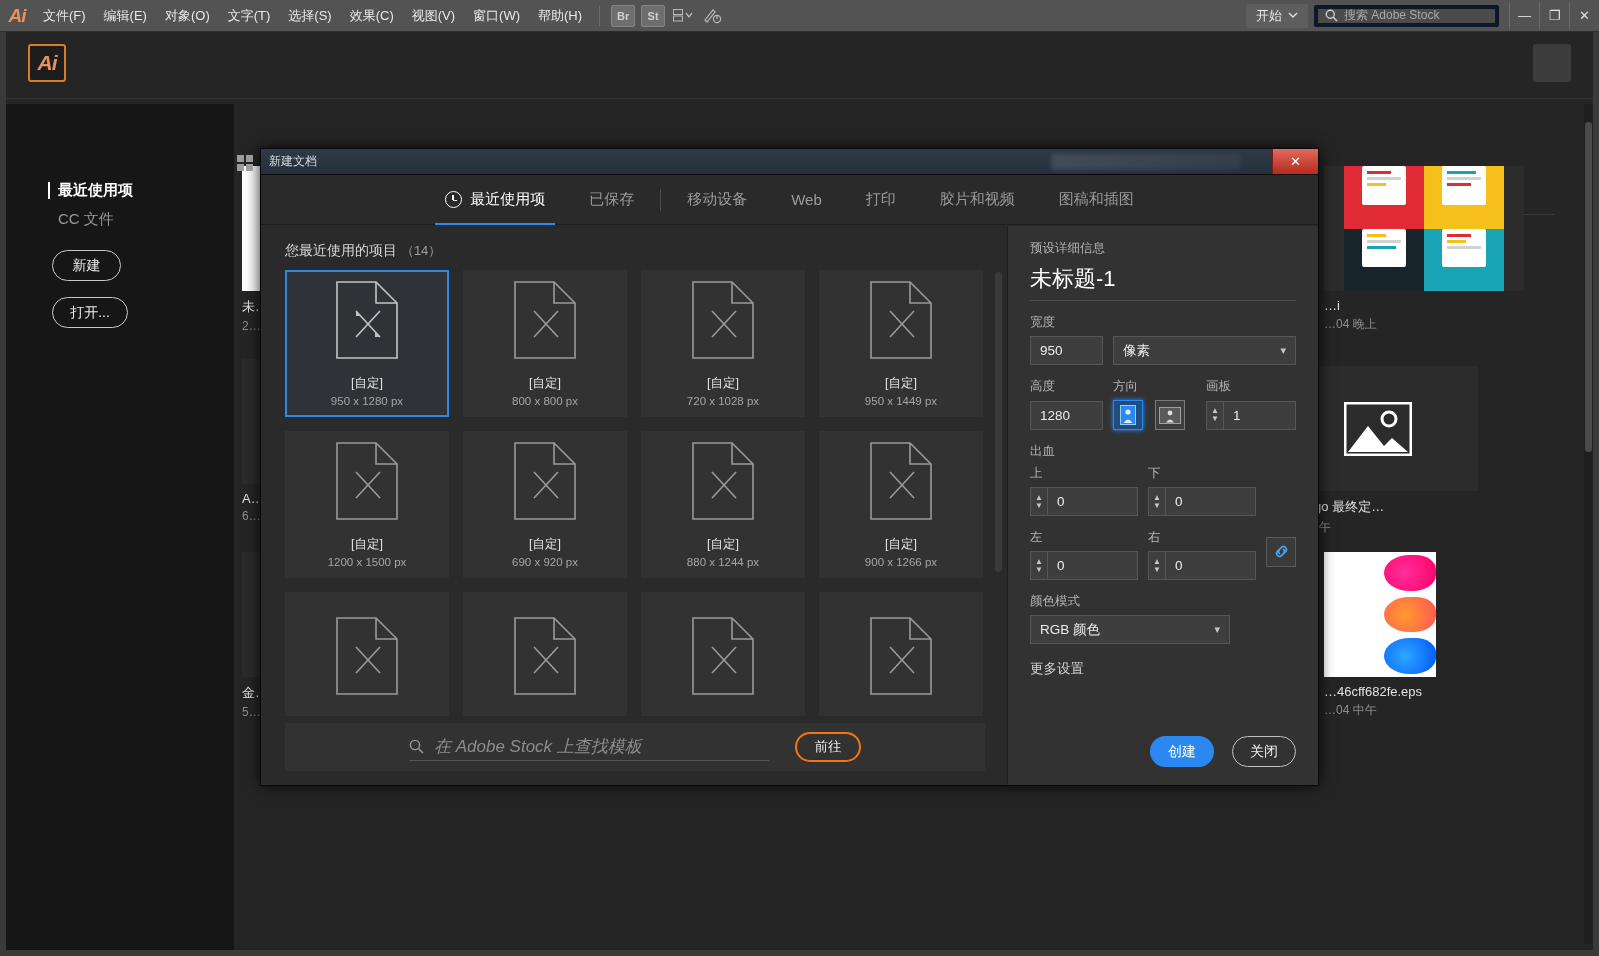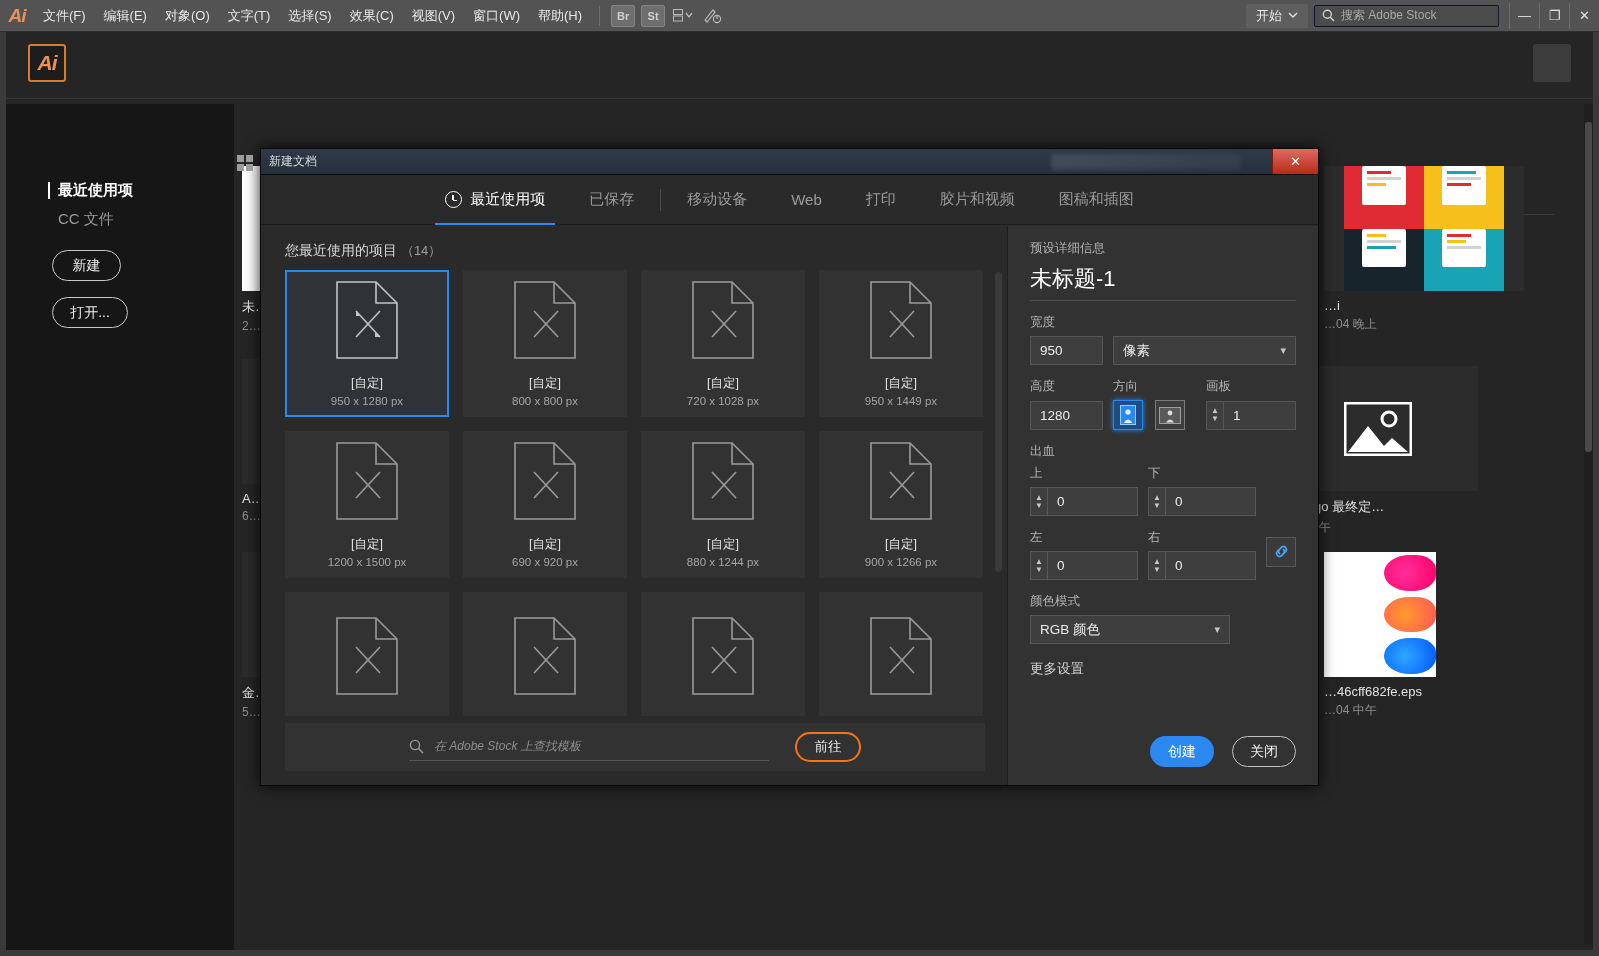--- a/index.html
+++ b/index.html
@@ -36,21 +36,21 @@
     width:26px;height:22px;margin:0 2px;display:flex;align-items:center;justify-content:center;
     color:#b9b9b9; font-size:13px;
   }
   .mb-spacer{ flex:1; }
   .start-btn{
     display:flex;align-items:center;gap:6px; padding:0 10px; height:24px;
     background:#5e5e5e; border-radius:2px; font-size:13px; color:#e9e9e9; margin-right:6px;
   }
   .stock-search{
     display:flex;align-items:center;gap:6px;height:22px;width:185px;
-    background:#4b4b4b; border:1px solid #0f172a; border-radius:2px;
+    background:#4b4b4b; border:4px solid #0f172a; border-radius:2px;
     padding:0 7px; margin-right:10px; color:#a9a9a9; font-size:12px;
   }
   .win-ctl{ display:flex; align-items:center; height:32px; }
   .win-btn{ width:30px;height:26px; display:flex;align-items:center;justify-content:center;
     color:#e2e2e2; font-size:13px; border-left:1px solid #6a6a6a;}
 
   
   .app-body{
     position:absolute; left:0; top:32px; width:1599px; height:924px;
     background:#252525; border-left:6px solid #3a3a3a; border-right:6px solid #3a3a3a;
@@ -192,21 +192,21 @@
     position:absolute; right:5px; top:46px; width:7px; bottom:72px; background:transparent;
   }
   .tmpl-vthumb{ position:absolute; left:0; top:0; width:7px; height:300px; background:#3a3a3a; border-radius:4px; }
 
   .stock-bar{
     position:absolute; left:24px; right:22px; bottom:14px; height:48px;
     background:#323232; display:flex; align-items:center; justify-content:center; gap:26px;
   }
   .stock-field{
     display:flex; align-items:center; gap:10px; width:360px;
-    border-bottom:1px solid #555; height:28px; color:#8d8d8d; font-size:12px; font-style:italic;
+    border-bottom:1px solid #555; height:28px; color:#8d8d8d; font-size:17px; font-style:italic;
   }
   .goto-btn{
     width:66px;height:30px;border-radius:15px;border:2px solid #f97316;color:#ececec;
     font-size:13.5px;display:flex;align-items:center;justify-content:center;background:transparent;
   }
 
   
   .detail-col{
     flex:1; background:#323232; border-left:1px solid #1e1e1e; position:relative; padding:14px 22px 0 22px;
   }

